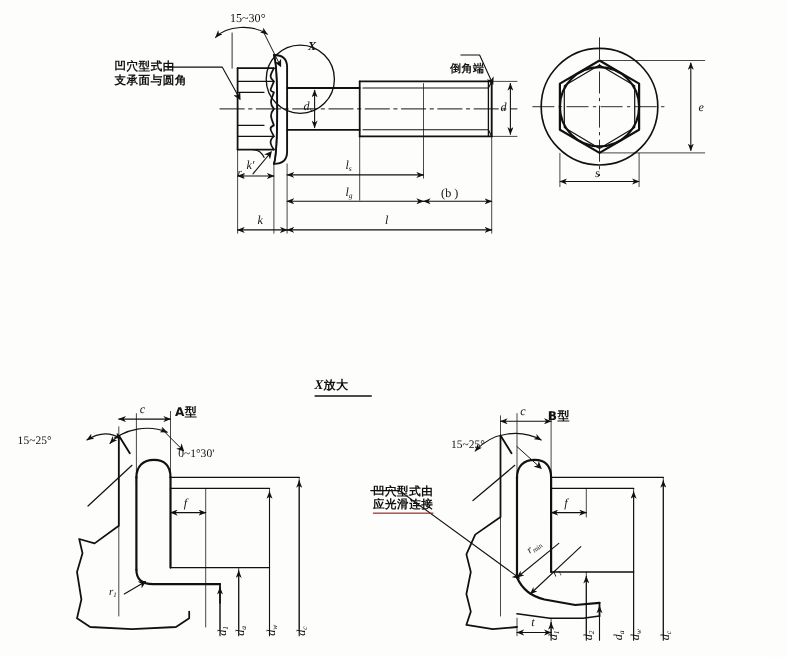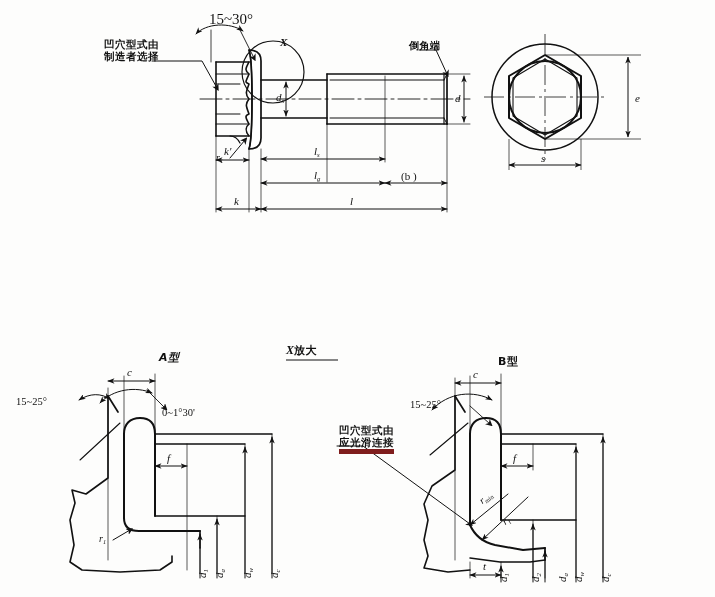--- a/index.html
+++ b/index.html
@@ -21,32 +21,33 @@
     position: absolute;
     font-family: "Liberation Serif", "DejaVu Serif", serif;
     color: #111;
     white-space: nowrap;
     line-height: 1.15;
   }
   .cn {
     font-family: "DejaVu Sans", "Liberation Sans", sans-serif;
     font-weight: 700;
     letter-spacing: 0.5px;
+    margin-top: 17px;
   }
   .ital { font-style: italic; }
   .sub {
     font-size: 0.62em;
     vertical-align: -0.28em;
     font-style: italic;
   }
   .vert {
     transform: rotate(-90deg);
     transform-origin: left top;
   }
-  .u { border-bottom: 5px solid #7f1d1d; padding-bottom: 1px; }
+  .u { border-bottom: 1px solid #7f1d1d; padding-bottom: 1px; }
 </style>
 </head>
 <body>
 
 <div id="page">
 
   <svg width="715" height="597" viewBox="0 0 715 597">
     <defs>
       <marker id="ah" markerWidth="9" markerHeight="7" refX="8.5" refY="3.5" orient="auto" markerUnits="userSpaceOnUse">
         <path d="M0,0 L9,3.5 L0,7 L2.6,3.5 z" fill="#111"></path>
@@ -351,26 +352,26 @@
       </g>
     </g>
 
     <g stroke="#111" stroke-width="1.2">
       <path d="M286,360 L338,360"></path>
     </g>
   </svg>
 
   <div class="lbl cn" style="left:104px; top:38px; font-size:10.5px;">
     <div>凹穴型式由</div>
-    <div>制造者选择</div>
+    <div>支承面与圆角</div>
   </div>
 
   <div class="lbl cn" style="left:409px; top:40px; font-size:10px;">倒角端</div>
 
-  <div class="lbl" style="left:209px; top:11px; font-size:15px;">15~30°</div>
+  <div class="lbl" style="left:209px; top:11px; font-size:11px;">15~30°</div>
 
   <div class="lbl ital" style="left:280px; top:36px; font-size:11px; font-weight:700;">X</div>
 
   <div class="lbl" style="left:276px; top:91px; font-size:11px;">
     <span class="ital">d</span><span class="sub">s</span>
   </div>
 
   <div class="lbl ital" style="left:455px; top:92px; font-size:11px;">d</div>
 
   <div class="lbl" style="left:216px; top:152px; font-size:10px;">
@@ -396,21 +397,21 @@
   <div class="lbl ital" style="left:350px; top:195px; font-size:11px;">l</div>
 
   <div class="lbl ital" style="left:635px; top:92px; font-size:11px;">e</div>
 
   <div class="lbl ital" style="left:541px; top:152px; font-size:11px;">s</div>
 
   <div class="lbl" style="left:286px; top:344px; font-size:12px;">
     <span class="ital" style="font-weight:700;">X</span><span class="cn" style="font-size:11px;">放大</span>
   </div>
 
-  <div class="lbl cn" style="left:159px; top:352px; font-size:11px;font-style:italic;">A型</div>
+  <div class="lbl cn" style="left:159px; top:352px; font-size:11px;">A型</div>
 
   <div class="lbl ital" style="left:127px; top:366px; font-size:11px;">c</div>
 
   <div class="lbl" style="left:162px; top:365px; font-size:10.5px;margin-top:42px;">0~1°30'</div>
 
   <div class="lbl" style="left:16px; top:396px; font-size:10.5px;">15~25°</div>
 
   <div class="lbl ital" style="left:167px; top:452px; font-size:11px;">f</div>
 
   <div class="lbl" style="left:99px; top:533px; font-size:10px;">

